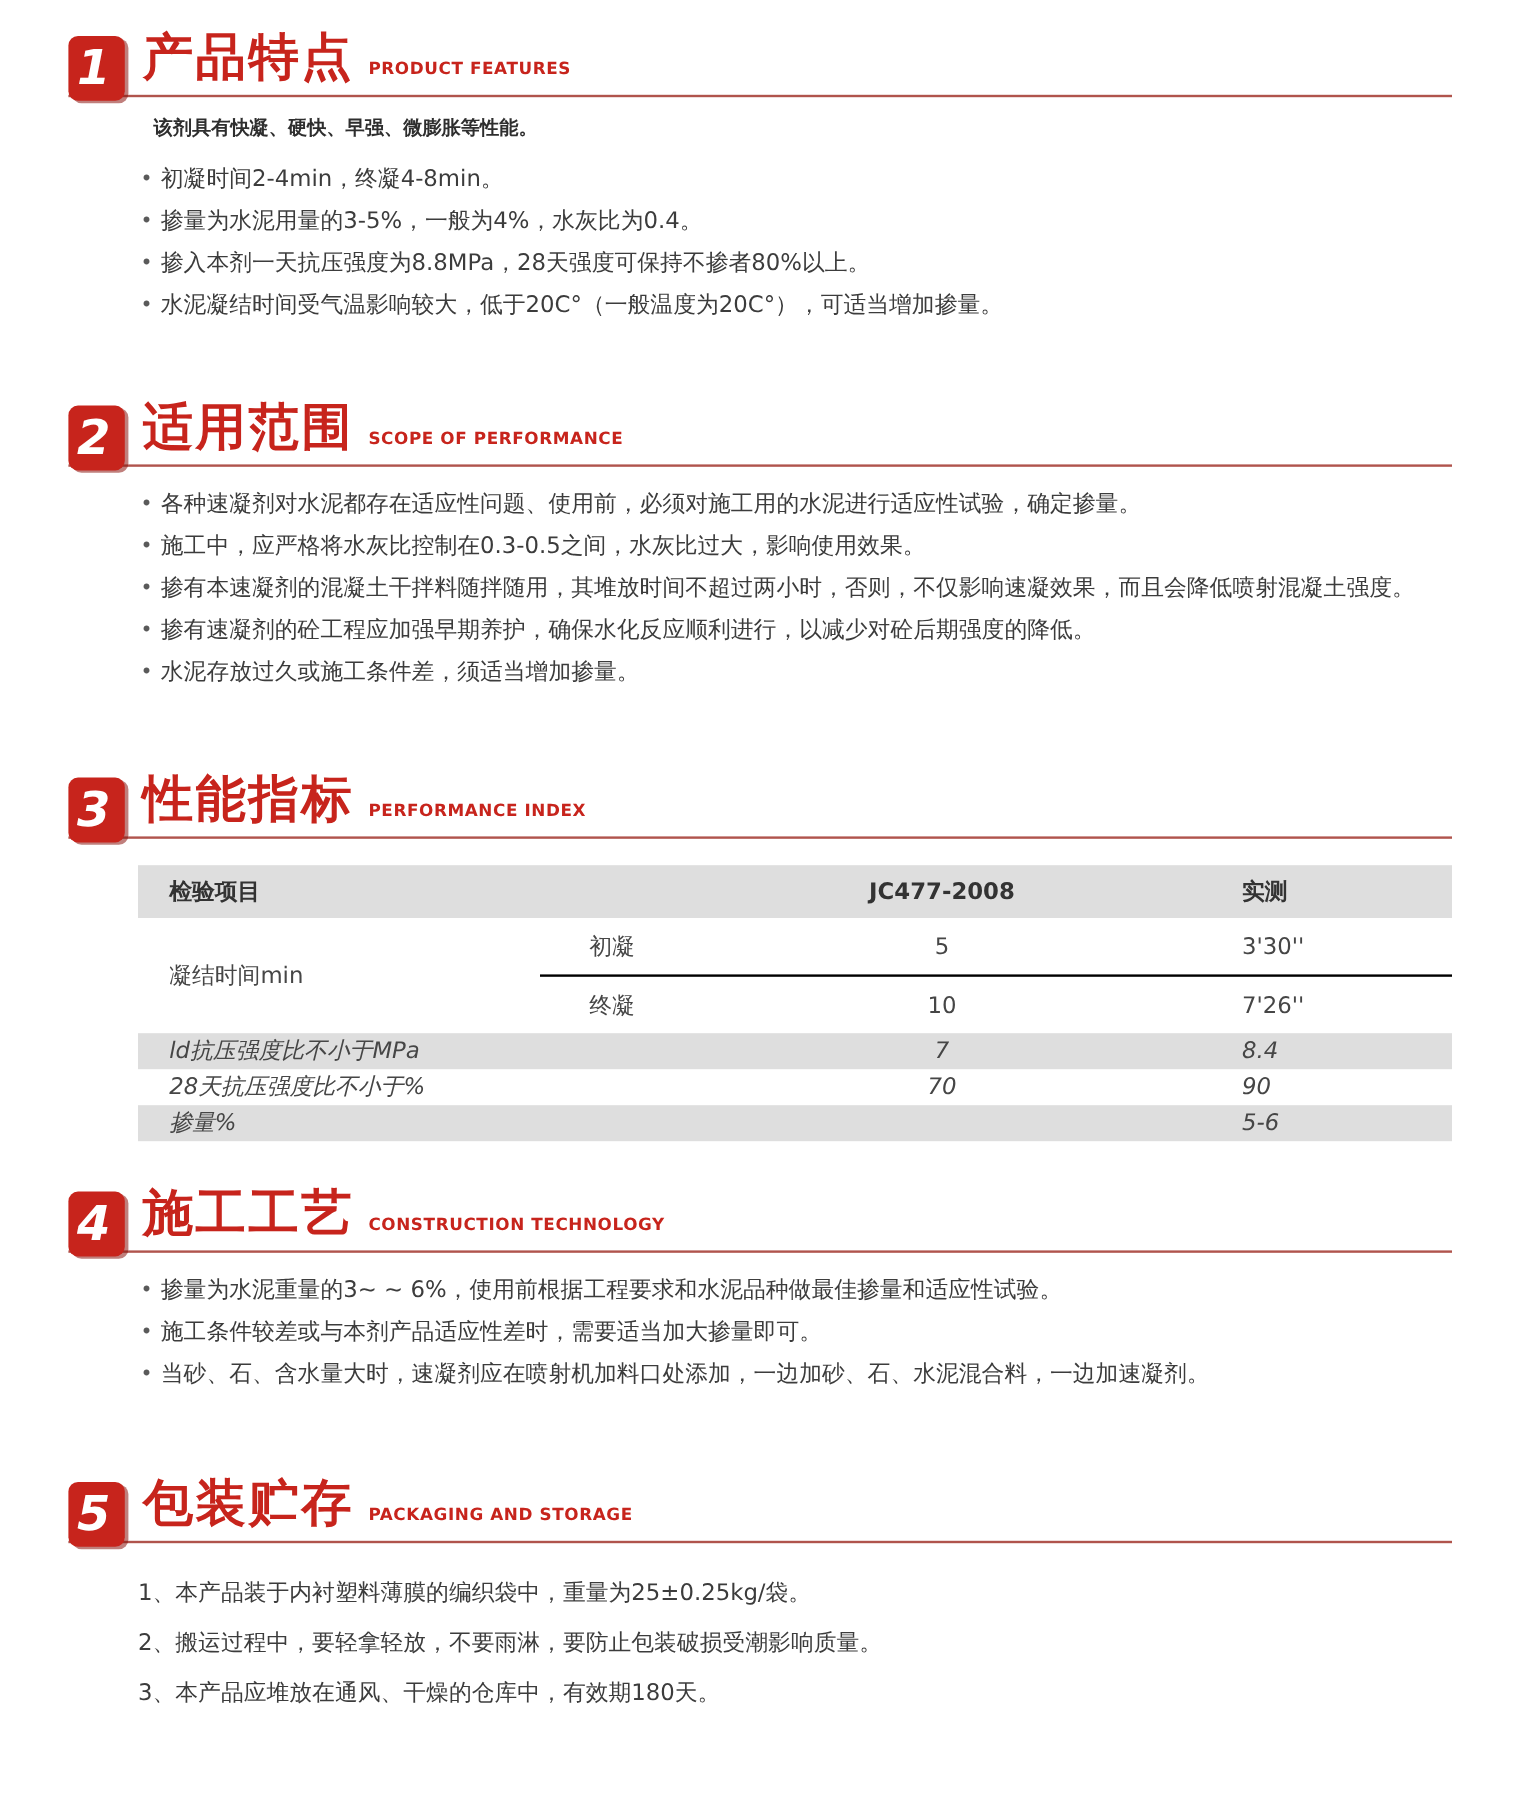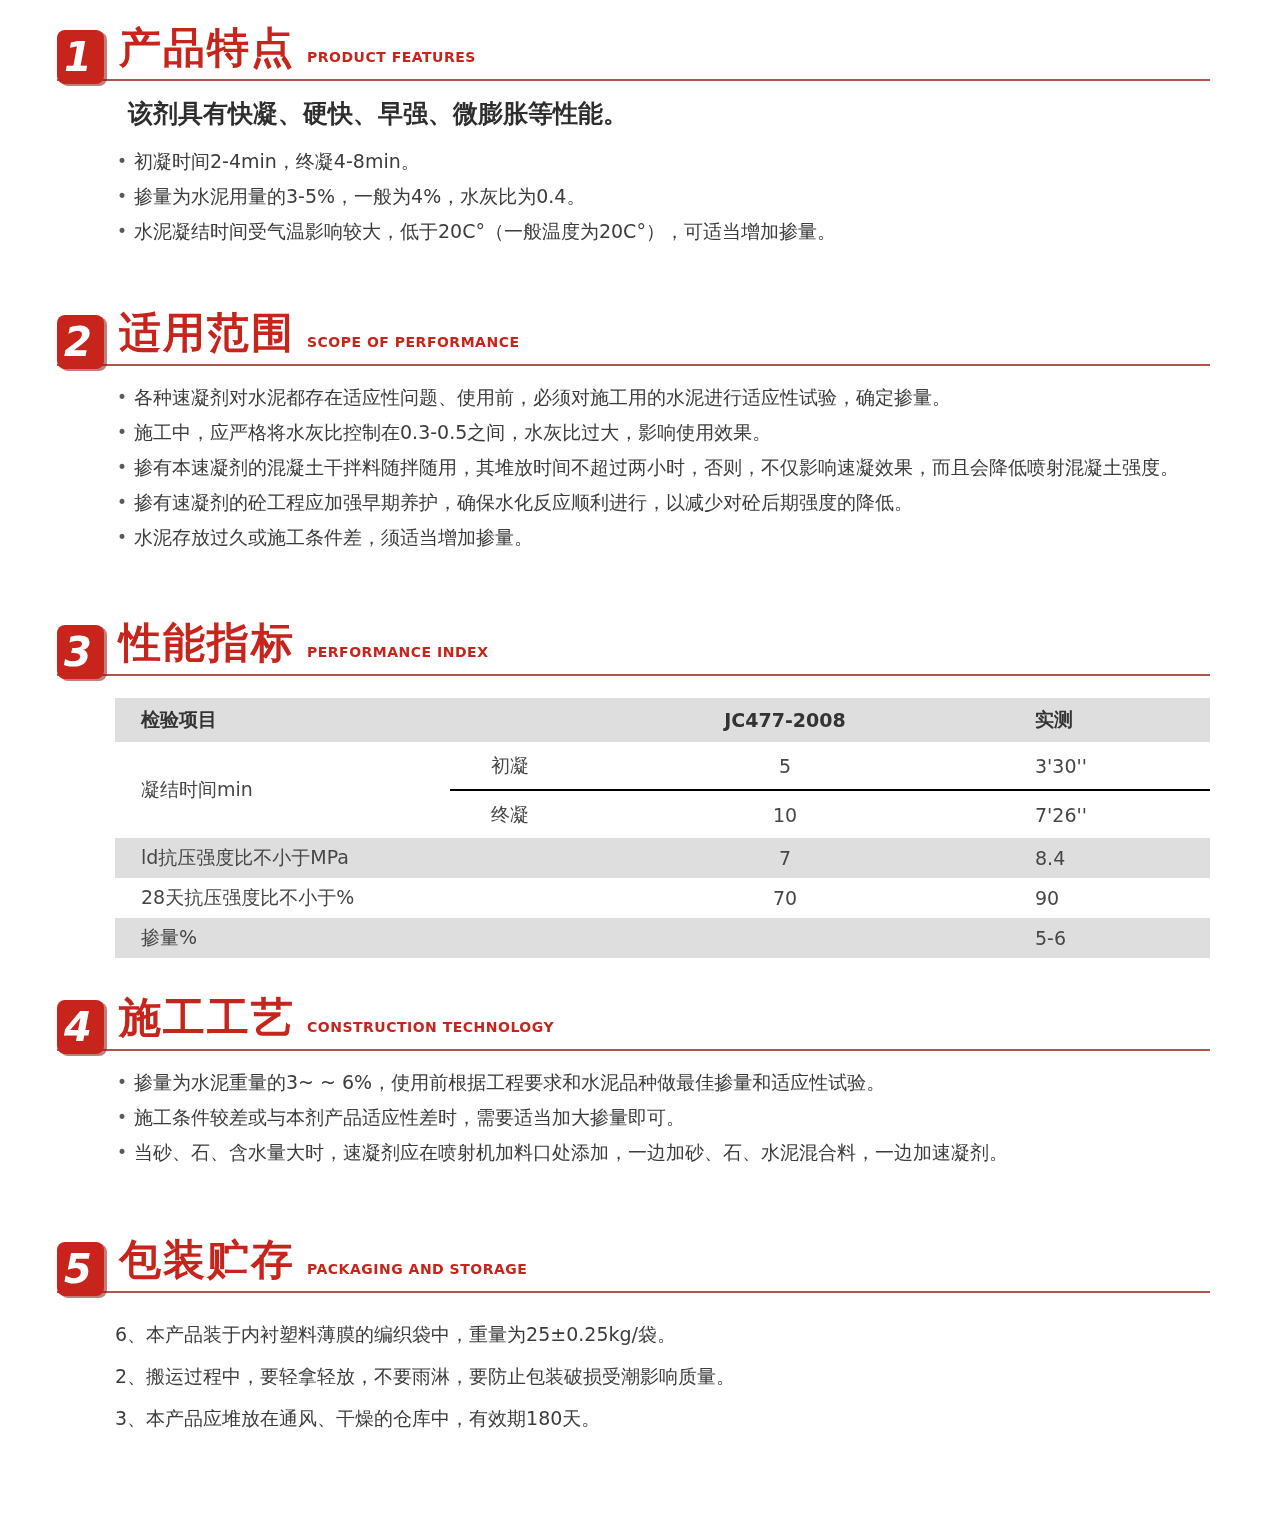--- a/index.html
+++ b/index.html
@@ -67,21 +67,21 @@
 
   .content {
     margin-left: 115px;
     margin-right: 70px;
     font-size: 19px;
     color: var(--text);
   }
   .intro {
     margin: 16px 0 4px 13px;
     font-weight: bold;
-    font-size: 25px;
+    font-size: 16px;
     color: #2e2e2e;
   }
   ul.bullets { list-style: none; margin-top: 14px; }
   ul.bullets li {
     position: relative;
     padding-left: 19px;
     line-height: 35px;
   }
   ul.bullets li::before {
     content: "\2022";
@@ -115,39 +115,40 @@
   table.perf col.c3 { width: 430px; }
   table.perf col.c4 { width: 210px; }
   table.perf th, table.perf td { font-weight: normal; vertical-align: middle; }
   table.perf thead tr { height: 44px; background: var(--table-stripe); }
   table.perf thead th { font-weight: bold; color: #333; text-align: left; }
   table.perf .pad1 { padding-left: 26px; }
   table.perf .ctr { text-align: center; }
   table.perf .meas { text-align: left; padding-left: 35px; }
   table.perf tr.row-set { height: 48px; background: #ffffff; }
   table.perf td.divider { border-bottom: 2px solid #000000; }
-  table.perf tr.row-plain { height: 40px; }
+  table.perf tr.row-plain { height: 30px; font-style: italic; }
   table.perf tr.stripe { background: var(--table-stripe); }
 </style>
 </head>
 <body>
 
 <div class="section" id="sec1">
   <div class="sec-header">
     <div class="badge">1</div>
     <div class="titles">
       <span class="title-zh">产品特点</span>
       <span class="title-en">PRODUCT FEATURES</span>
     </div>
   </div>
   <div class="content">
     <p class="intro">该剂具有快凝、硬快、早强、微膨胀等性能。</p>
     <ul class="bullets">
         <li>初凝时间2-4min，终凝4-8min。</li>
         <li>掺量为水泥用量的3-5%，一般为4%，水灰比为0.4。</li>
+        <li>掺入本剂一天抗压强度为8.8MPa，28天强度可保持不掺者80%以上。</li>
         <li>水泥凝结时间受气温影响较大，低于20C°（一般温度为20C°），可适当增加掺量。</li>
       </ul>
   </div>
 </div>
 
 <div class="section" id="sec2">
   <div class="sec-header">
     <div class="badge">2</div>
     <div class="titles">
       <span class="title-zh">适用范围</span>
@@ -239,18 +240,18 @@
 <div class="section" id="sec5">
   <div class="sec-header">
     <div class="badge">5</div>
     <div class="titles">
       <span class="title-zh">包装贮存</span>
       <span class="title-en">PACKAGING AND STORAGE</span>
     </div>
   </div>
   <div class="content">
     <ol class="numbered">
-        <li>6、本产品装于内衬塑料薄膜的编织袋中，重量为25±0.25kg/袋。</li>
+        <li>1、本产品装于内衬塑料薄膜的编织袋中，重量为25±0.25kg/袋。</li>
         <li>2、搬运过程中，要轻拿轻放，不要雨淋，要防止包装破损受潮影响质量。</li>
         <li>3、本产品应堆放在通风、干燥的仓库中，有效期180天。</li>
       </ol>
   </div>
 </div>
 
 </body></html>

